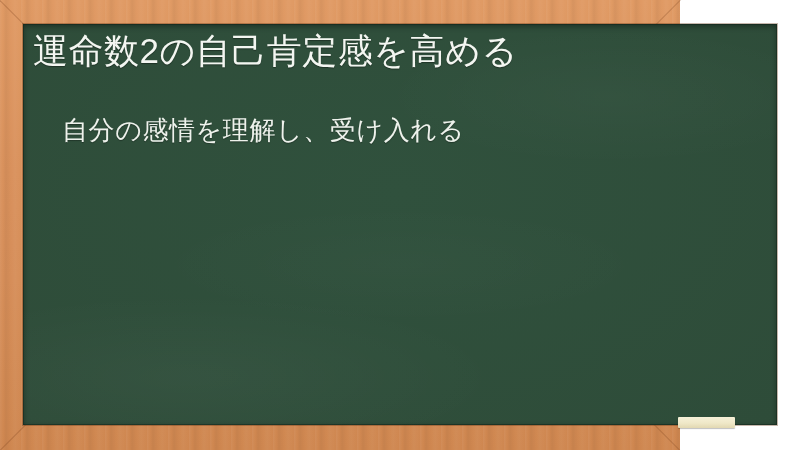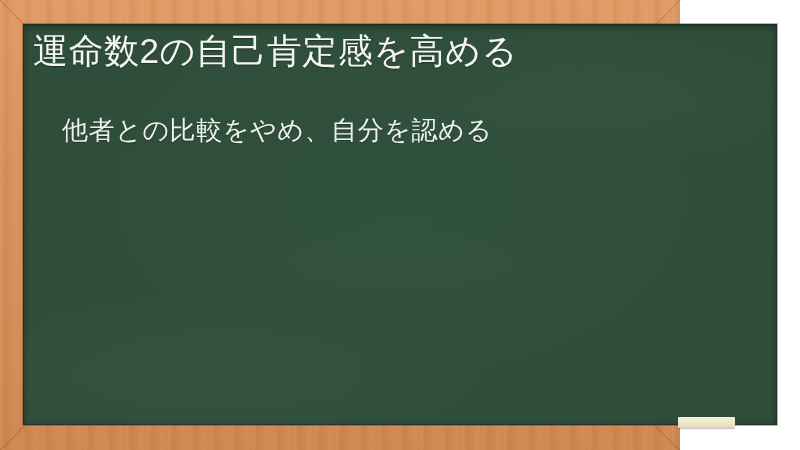--- a/index.html
+++ b/index.html
@@ -159,21 +159,21 @@
   <div class="miter br">
       <i></i>
     </div>
 
   <div id="board">
     <div id="board-content">
 
       <div id="board-title">運命数2の自己肯定感を高める</div>
 
       <ul id="board-lines">
-        <li class="board-line">他者との比較をやめ、自分を認める</li>
+        <li class="board-line">自分の感情を理解し、受け入れる</li>
       </ul>
 
     </div>
   </div>
 
   <div id="chalk-stick"></div>
 
 </div>
 
 </body></html>

